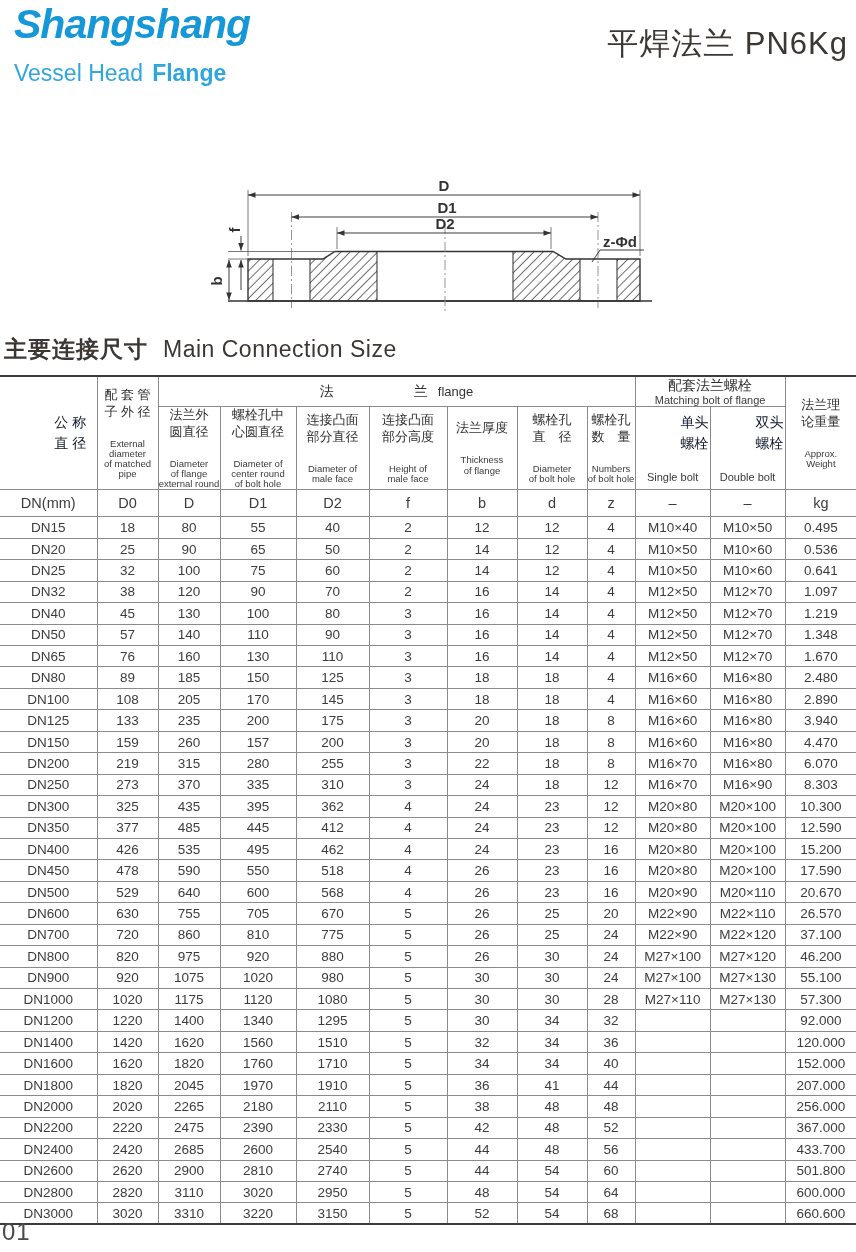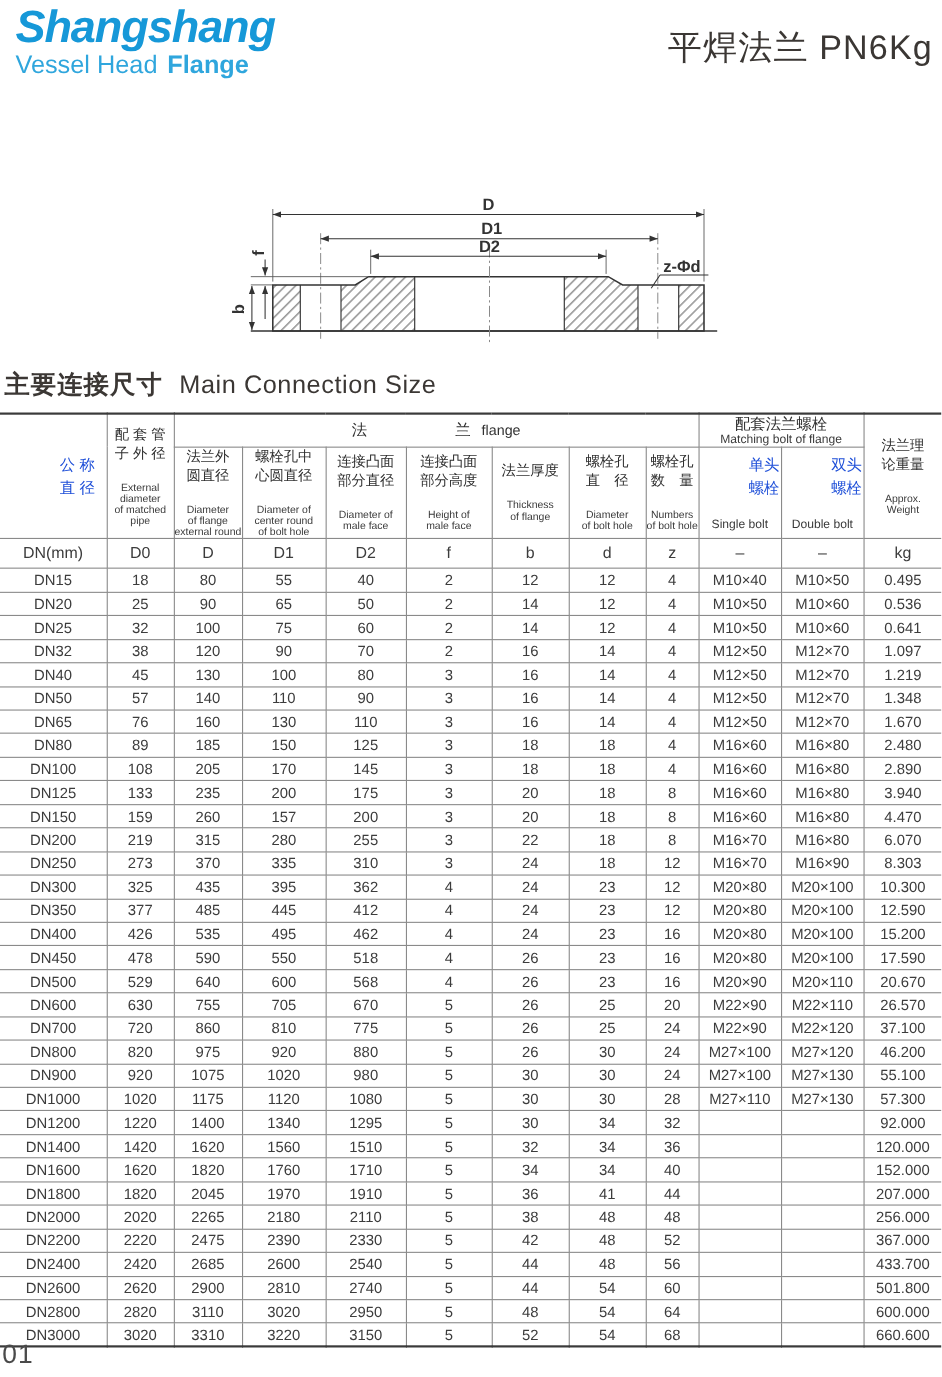--- a/index.html
+++ b/index.html
@@ -6,21 +6,21 @@
   #page{
     position:relative;width:856px;height:1252px;background:#ffffff;overflow:hidden;
     font-family:"Liberation Sans","DejaVu Sans",sans-serif;color:#3c3c3c;border-radius:15px;
   }
   
   #brand{position:absolute;left:14px;top:4px;}
   .brand-name{
     font-size:41px;font-weight:700;font-style:italic;letter-spacing:-1px;
     color:#1698d8;line-height:1.0;
   }
-  .brand-tagline{font-size:23px;color:#2fa6dd;margin-top:0;letter-spacing:0px;}
+  .brand-tagline{font-size:23px;color:#2fa6dd;margin-top:15px;letter-spacing:0px;}
   .brand-tagline .t1{font-weight:400;}
   .brand-tagline .t2{font-weight:700;margin-left:9px;}
   
   #title-block{position:absolute;right:8px;top:26px;text-align:center;color:#3b3734;}
   .title-zh{font-size:31px;line-height:1.15;letter-spacing:1px;}
   .title-en{font-size:20px;line-height:1.3;letter-spacing:0.5px;color:#45413e;}
   
   #diagram{position:absolute;left:180px;top:170px;}
   
   #section-heading{position:absolute;left:4px;top:334px;font-size:23px;color:#3b3734;}
@@ -35,21 +35,21 @@
   #size-table th,#size-table td{
     border:1px solid #8a8a8a;text-align:center;vertical-align:middle;
     padding:0;font-weight:400;overflow:hidden;
   }
   #size-table th:first-child,#size-table td:first-child{border-left:none;}
   #size-table th:last-child,#size-table td:last-child{border-right:none;}
   tr.group-row{height:30px;}
   tr.sub-row{height:74px;}
   tr.units-row{height:27px;}
   #size-table tbody tr{height:21.45px;}
-  .zh-main{font-size:14px;color:#1d4ed8;white-space:pre-line;line-height:1.5;padding-left:44px;}
+  .zh-main{font-size:14px;color:#0f172a;white-space:pre-line;line-height:1.5;padding-left:44px;}
   .zh-sub{font-size:13px;color:#2f2f2f;white-space:pre-line;line-height:1.3;}
   .en-sub{font-size:9.5px;color:#3a3a3a;line-height:1.08;margin-top:18px;white-space:pre-line;}
   .group-flange-cell .zh-g{font-size:14px;color:#2f2f2f;}
   .group-flange-cell .g1{margin-right:80px;}
   .group-flange-cell .en-g{font-size:13px;margin-left:10px;color:#333;}
   .group-bolt-cell .zh-g{font-size:14px;color:#2f2f2f;display:block;line-height:1.2;}
   .group-bolt-cell .en-g{font-size:11px;color:#3a3a3a;display:block;line-height:1.1;}
   .units-row th{font-size:14.5px;color:#3c3c3c;font-weight:400;border-bottom:2px solid #3a3a3a;}
   #size-table tbody td{font-size:13.5px;color:#3c3c3c;}
   

